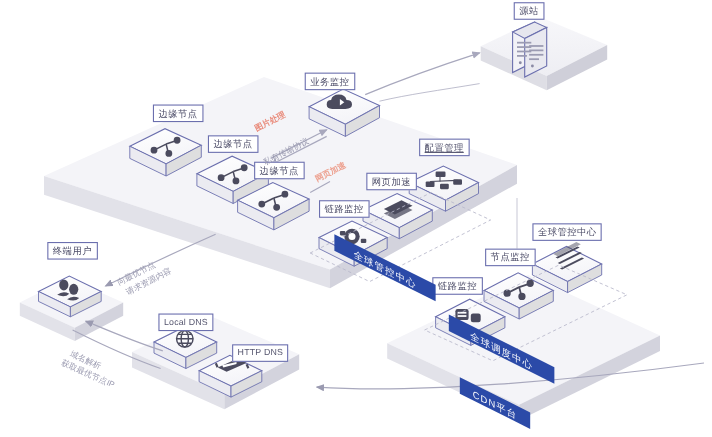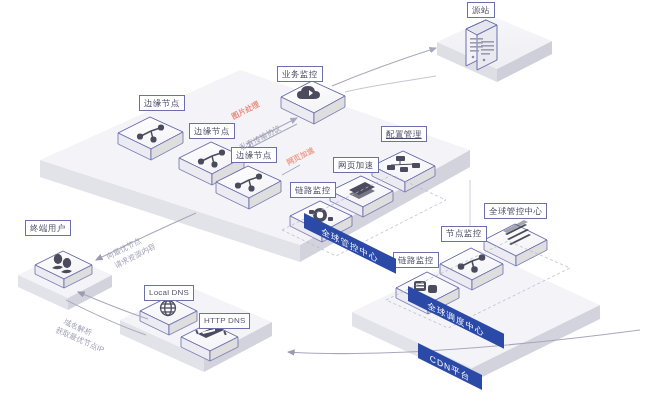--- a/index.html
+++ b/index.html
@@ -315,23 +315,23 @@
   <div class="lbl" style="left:231px;top:147px;">边缘节点</div>
 
   <div class="lbl" style="left:290px;top:182px;">链路监控</div>
   <div class="lbl" style="left:333px;top:157px;">网页加速</div>
   <div class="lbl" style="left:381px;top:126px;text-decoration:underline;">配置管理</div>
 
   <div class="lbl" style="left:393px;top:252px;">链路监控</div>
   <div class="lbl" style="left:441px;top:226px;font-family:Liberation Mono, monospace;">节点监控</div>
   <div class="lbl" style="left:484px;top:203px;">全球管控中心</div>
 
-  <div class="lbl" style="left:25px;top:220px;">终端用户</div>
+  <div class="lbl" style="left:43px;top:220px;">终端用户</div>
   <div class="lbl en" style="left:144px;top:285px;">Local DNS</div>
-  <div class="lbl en" style="left:199px;top:313px;">HTTP DNS</div>
+  <div class="lbl en" style="left:211px;top:313px;">HTTP DNS</div>
 
   <div class="ribbon r1" style="left:304px;top:213px;">全球管控中心</div>
   <div class="ribbon r2" style="left:408px;top:286px;">全球调度中心</div>
   <div class="ribbon r3" style="left:418px;top:343px;">CDN平台</div>
 
   <div class="flow" style="left:105px;top:253px;transform:rotate(-27deg);">向最优节点</div>
   <div class="flow" style="left:113px;top:262px;transform:rotate(-27deg);">请求资源内容</div>
 
   <div class="flow" style="left:66px;top:317px;transform:rotate(24deg);">域名解析</div>
   <div class="flow" style="left:58px;top:325px;transform:rotate(24deg);">获取最优节点IP</div>

